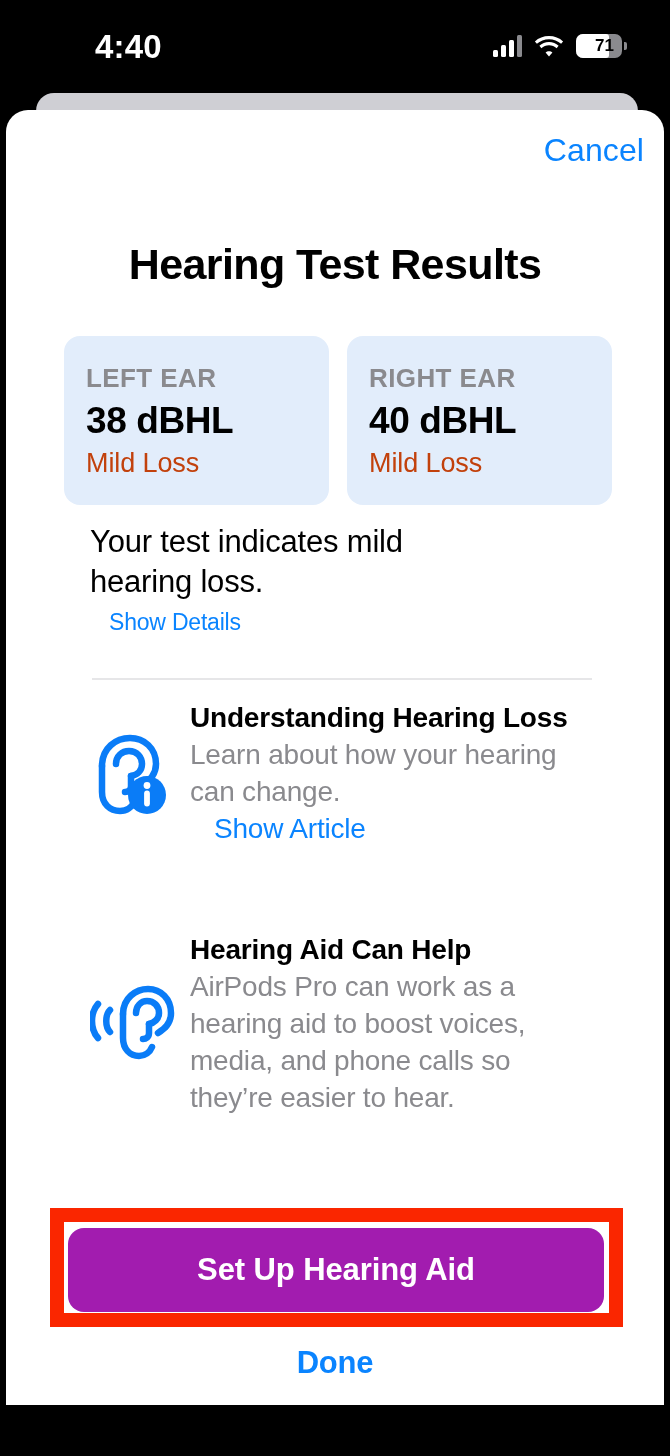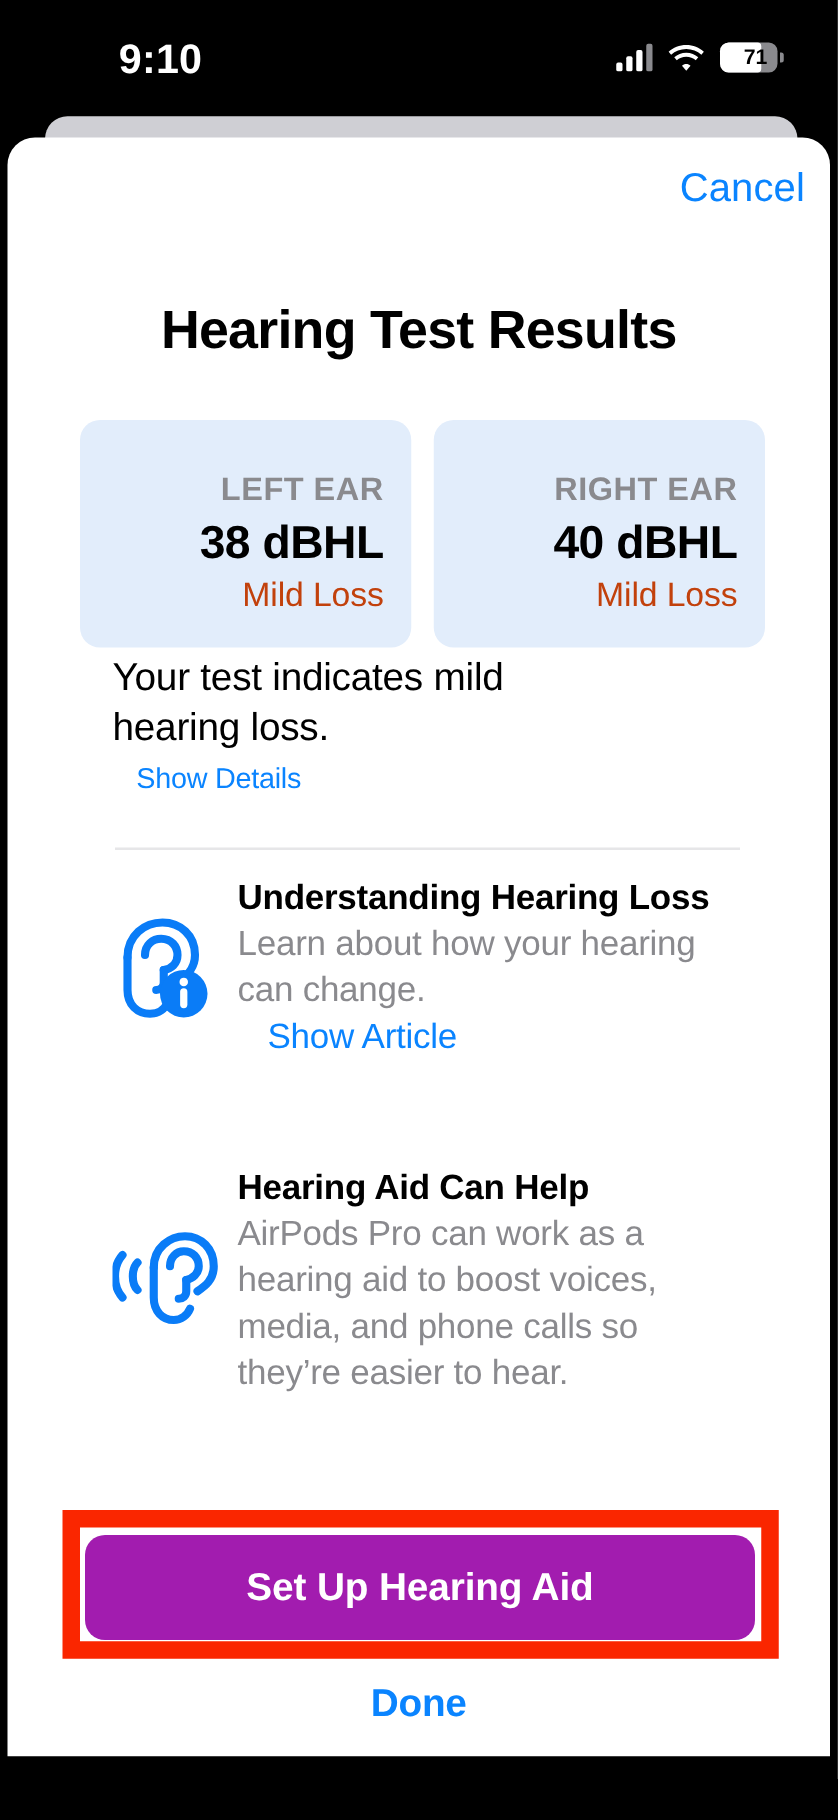--- a/index.html
+++ b/index.html
@@ -139,23 +139,22 @@
     position: absolute;
     left: 58px; top: 226px;
     width: 548px;
     display: flex;
     gap: 18px;
   }
   .ear-card {
     flex: 1;
     background: #e2edfb;
     border-radius: 16px;
-    padding: 40px 22px 26px 22px;
+    padding: 27px 22px 26px 22px;
     box-sizing: border-box;
-    text-align: right;
   }
   .ear-label {
     font-size: 26px;
     font-weight: 600;
     color: #8a8a8e;
     letter-spacing: 0.4px;
     margin-bottom: 6px;
   }
   .ear-value {
     font-size: 37px;
@@ -287,21 +286,21 @@
     background: #000000;
     border-radius: 5px;
   }
 </style>
 </head>
 <body>
 
 <div id="phone">
 
   <div id="statusbar">
-    <div id="status-time">9:10</div>
+    <div id="status-time">4:40</div>
     <div id="status-right">
       <span class="signal-bars">
         <i></i>
           <i></i>
           <i></i>
           <i></i>
       </span>
       <span style="display:flex;align-items:center;">
         <svg width="30" height="23" viewBox="0 0 30 23" aria-hidden="true">
           <path d="M15 4.2c4.6 0 8.9 1.7 12.1 4.6l2.0-2.4C25.5 3.0 20.4 1.0 15 1.0S4.5 3.0 0.9 6.4l2.0 2.4C6.1 5.9 10.4 4.2 15 4.2z" fill="#ffffff"></path>

